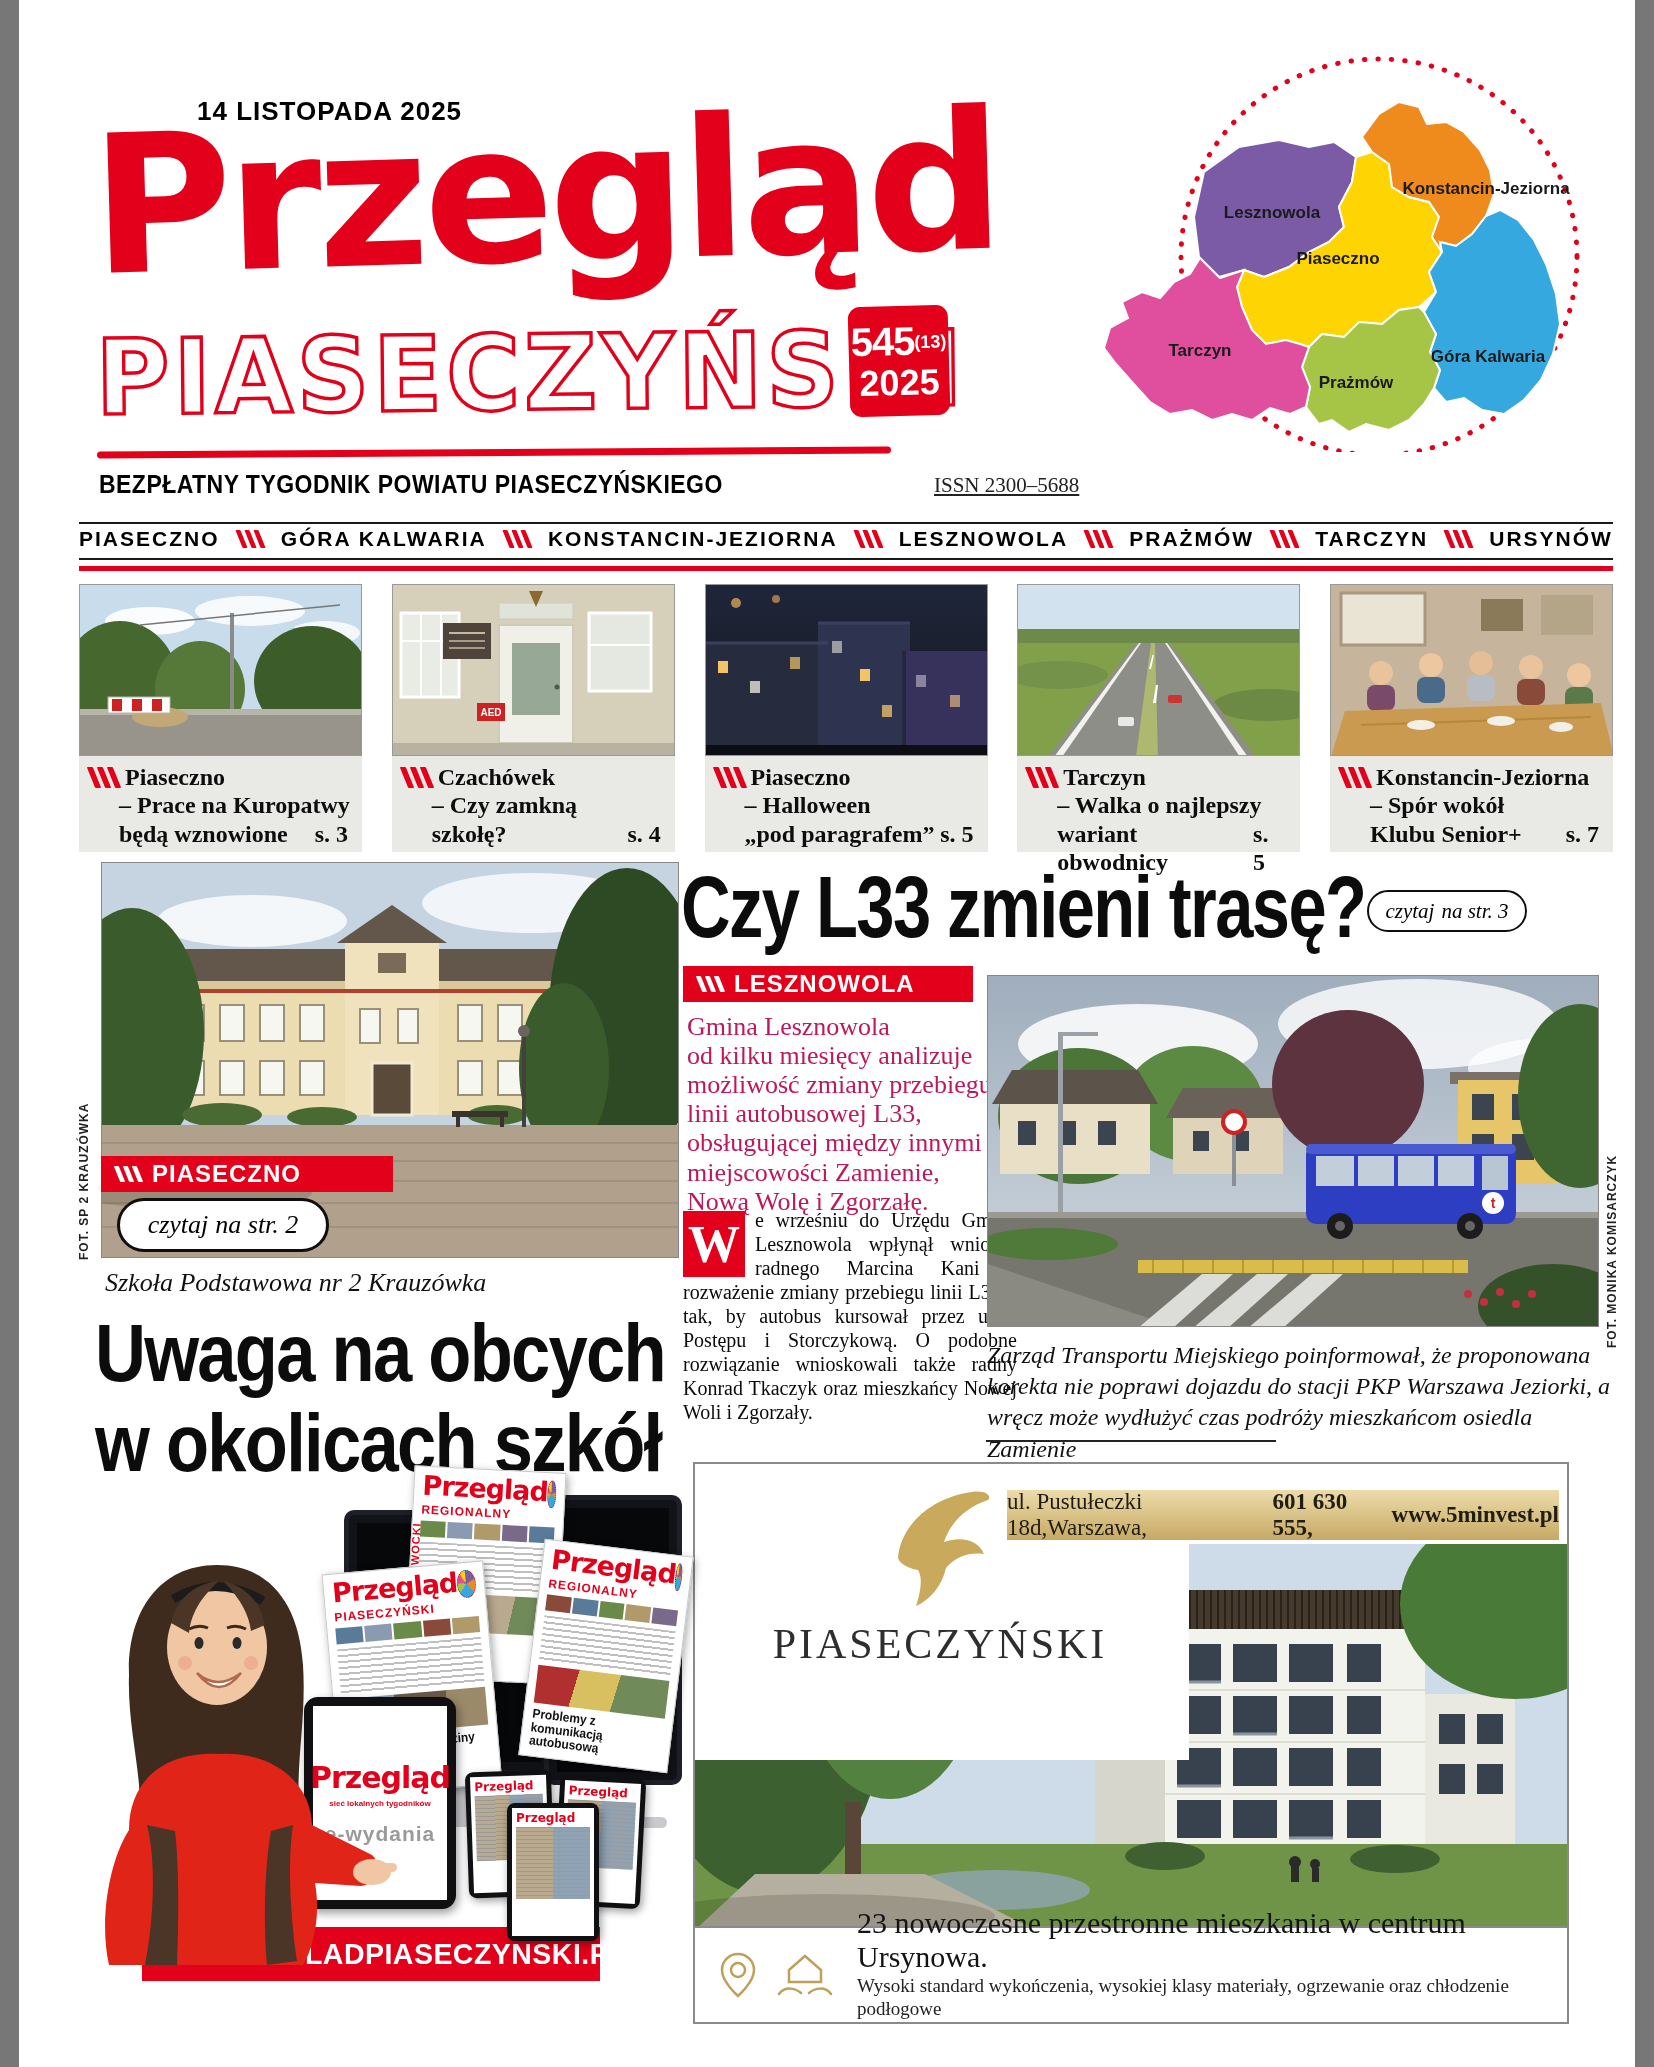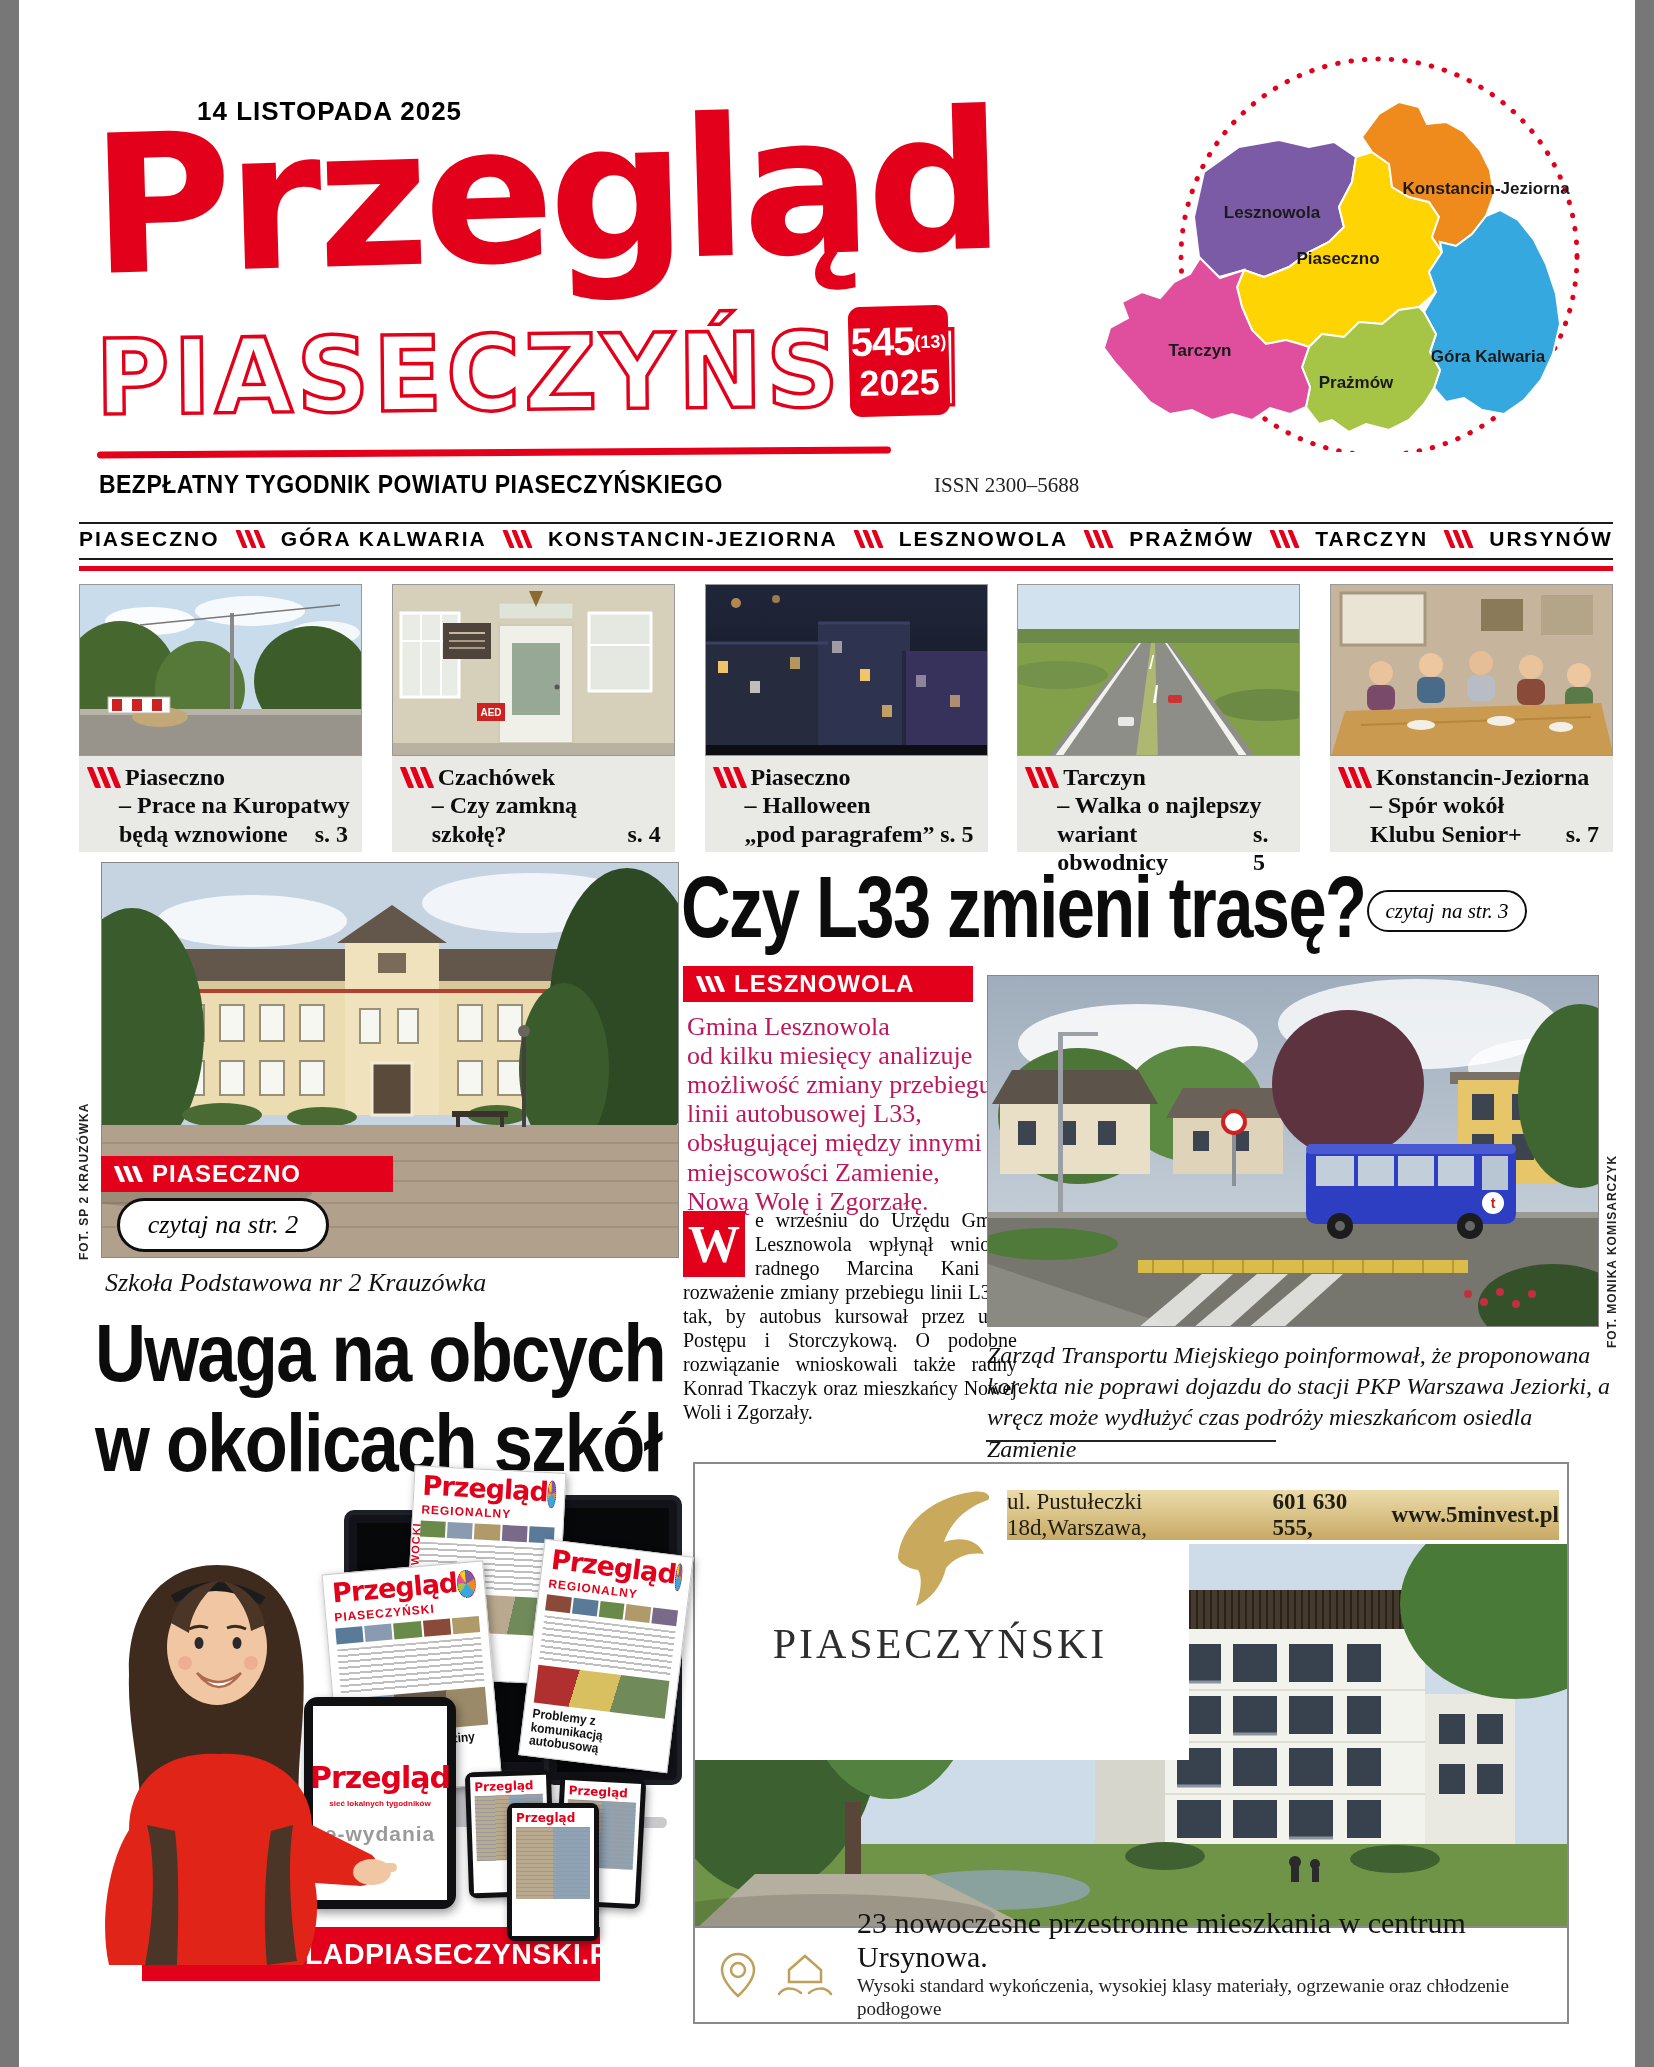--- a/index.html
+++ b/index.html
@@ -11,21 +11,21 @@
   .date{position:absolute; left:178px; top:96px; font:bold 26px "Liberation Sans",sans-serif; letter-spacing:1px; color:#000;}
   .t1{position:absolute; left:70px; top:116px; font:bold 192px "DejaVu Sans",sans-serif; color:var(--red); line-height:.95; letter-spacing:-5px; transform:rotate(-1.6deg); transform-origin:0 0; white-space:nowrap;}
   .t2{position:absolute; left:76px; top:326px; font:bold 104px "DejaVu Sans",sans-serif; color:#fff; -webkit-text-stroke:3.5px var(--red); letter-spacing:4px; line-height:1; transform:scaleX(.97) rotate(-.6deg); transform-origin:0 0; white-space:nowrap;}
   @supports not (-webkit-text-stroke:1px black){ .t2{color:var(--red);} }
   .badge{position:absolute; left:830px; top:306px; width:100px; height:110px; background:var(--red); border-radius:12px; transform:rotate(-1.5deg); color:#fff; font-family:"Liberation Sans",sans-serif; font-weight:bold; display:flex; flex-direction:column; align-items:center; justify-content:center; line-height:1;}
   .badge .n{font-size:40px; letter-spacing:-1px;}
   .badge .ns{font-size:18px; vertical-align:super;}
   .badge .y{font-size:36px; margin-top:4px;}
   .swoosh{position:absolute; left:78px; top:449px; width:794px; height:7px; background:var(--red); border-radius:4px; transform:rotate(-.35deg);}
   .tagline{position:absolute; left:80px; top:470px; font:bold 25px "Liberation Sans",sans-serif; letter-spacing:.5px; transform:scaleX(.92); transform-origin:0 0; color:#000;}
-  .issn{position:absolute; left:915px; top:473px; font:21px "Liberation Serif",serif; color:#222;}
+  .issn{position:absolute; left:915px; top:473px; font:21px "Liberation Serif",serif; color:#222;text-decoration:underline;}
   .mapwrap{position:absolute; left:1075px; top:52px; width:580px; height:400px;}
 
   
   .rule{position:absolute; left:60px; width:1534px; background:#1a1a1a; height:1.5px;}
   .regionbar{position:absolute; left:60px; top:527px; width:1534px; display:flex; align-items:center; justify-content:space-between; font:bold 21px "Liberation Sans",sans-serif; letter-spacing:2px; color:#000;}
   .redrule{position:absolute; left:60px; top:566px; width:1534px; height:5px; background:var(--red);}
   .sl{display:inline-flex; gap:4px;}
   .sl i{width:5px; height:18px; background:var(--red); transform:skewX(22deg); border-radius:1px;}
   .sl.w i{background:#fff; height:16px;}
   .sl.cap i{height:21px; width:6px;}

